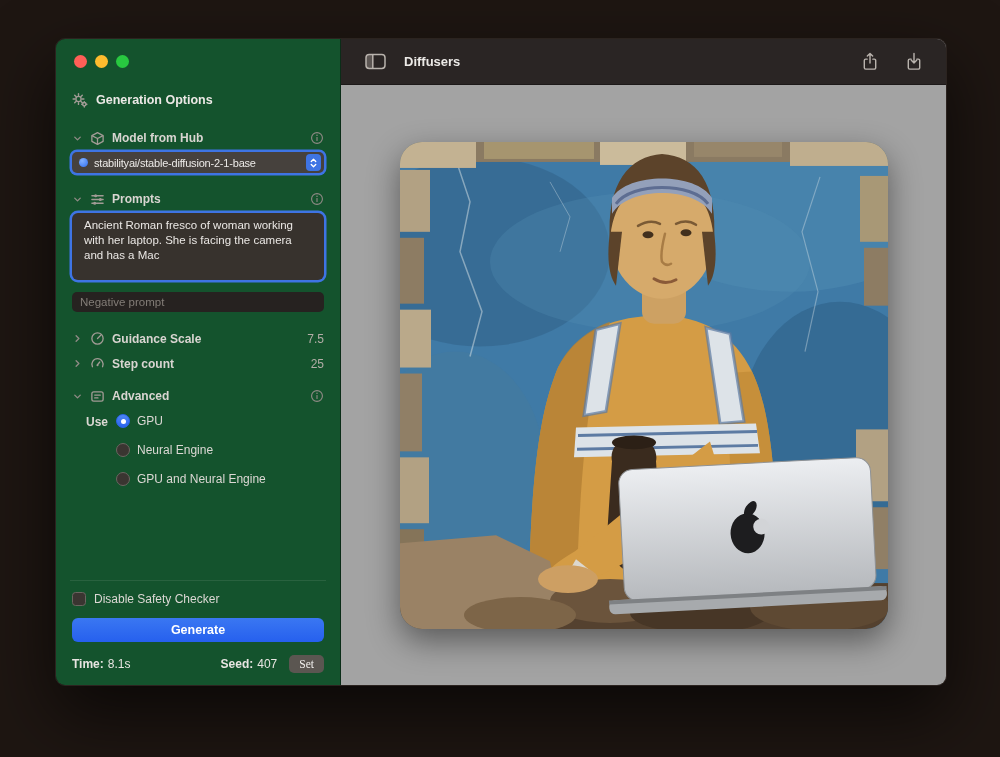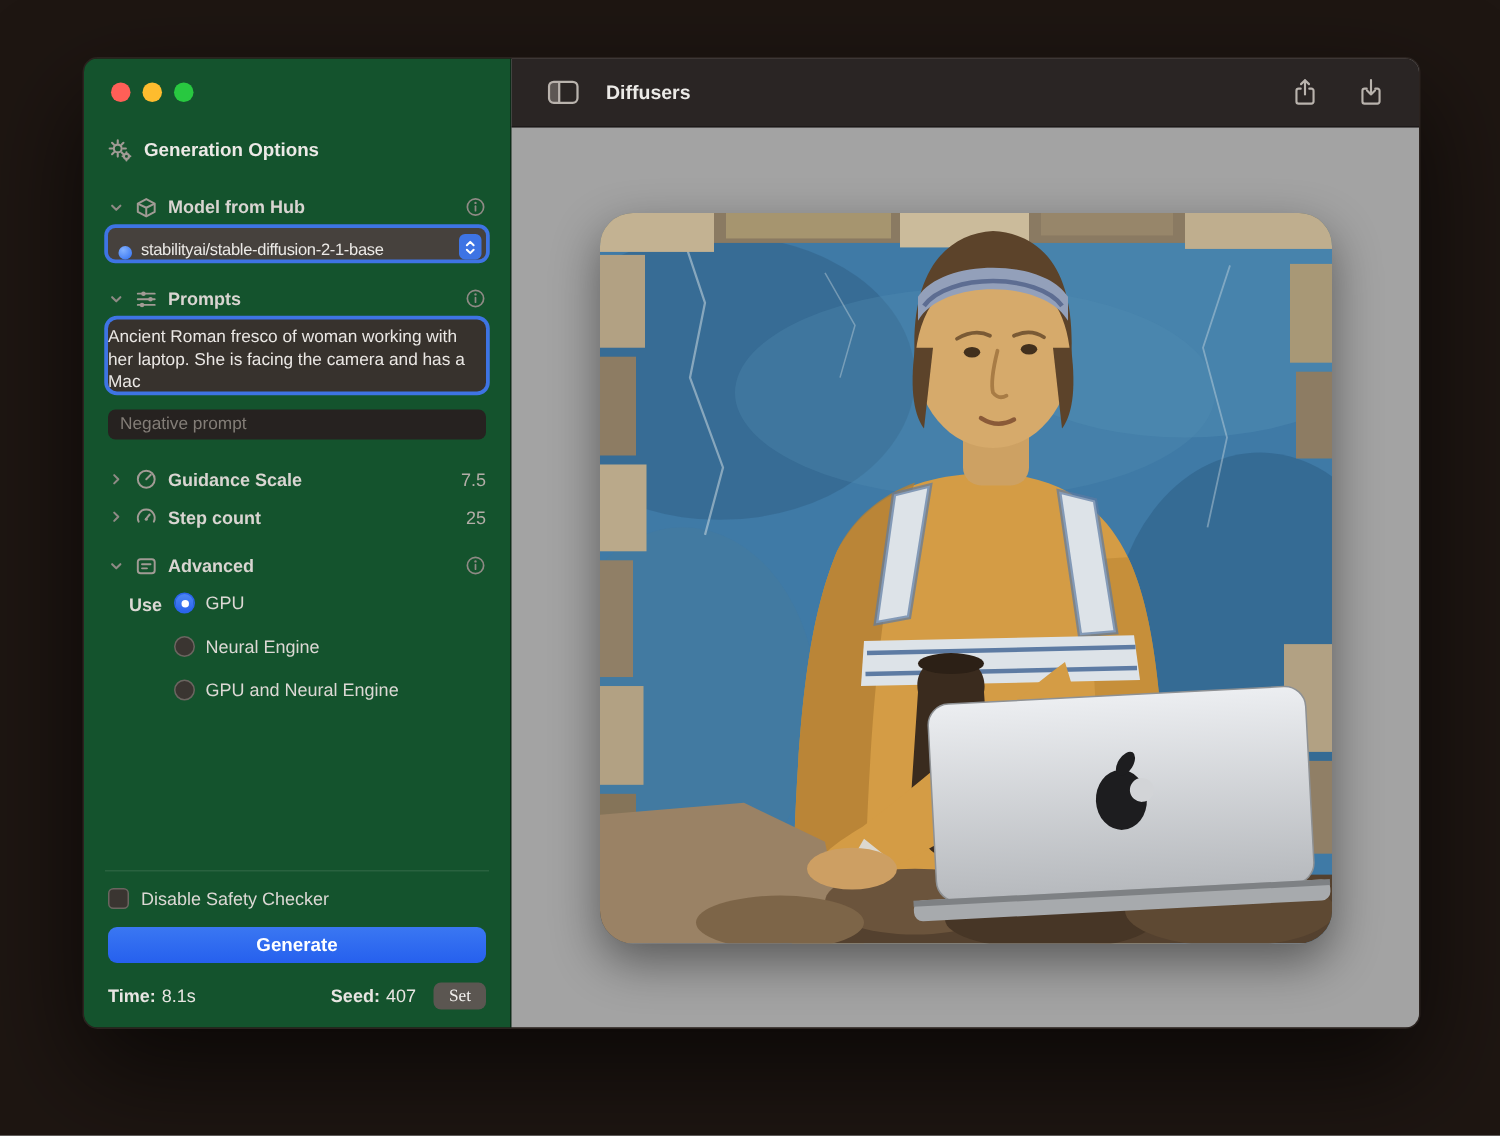--- a/index.html
+++ b/index.html
@@ -18,29 +18,29 @@
              font-size:12.5px;font-weight:bold}
   .row{display:flex;align-items:center;gap:7px;height:24px;margin:0 2px;font-size:12px;color:#d9d5d1}
   .row .lbl{font-weight:600;color:#d9d5d1}
   .ico{display:inline-flex;align-items:center;justify-content:center;color:#a19b95}
   .ico svg{display:block}
   .chev{color:#8f8a85}
   .spacer{flex:1}
   .info{color:#8f8a85}
   .val{color:#b3ada7}
   .model-select{margin:2px 2px 14px;height:21px;background:#46413d;border-radius:5px;
-                box-shadow:0 0 0 2.5px #3e74e4;display:flex;align-items:flex-end;gap:6px;
+                box-shadow:0 0 0 2.5px #3e74e4;display:flex;align-items:center;gap:6px;
                 padding:0 3px 0 7px;font-size:11px;color:#eceae7}
   .model-select .txt{white-space:nowrap;overflow:hidden;text-overflow:ellipsis;letter-spacing:-.2px}
   .dot{width:9px;height:9px;border-radius:50%;flex:0 0 9px;
        background:radial-gradient(circle at 35% 30%,#82b1ff,#2f6ef0)}
   .stepper{margin-left:auto;width:15px;height:17px;background:#3e74e4;border-radius:4px;
            display:flex;align-items:center;justify-content:center;color:#fff;flex:0 0 15px}
   .prompt-box{margin:2px 2px 10px;background:#37322d;border-radius:6px;box-shadow:0 0 0 2.5px #3e74e4;
-              padding:5px 0;font-size:11.5px;line-height:1.32;color:#eae7e4;height:48px;overflow:hidden}
+              padding:5px 12px;font-size:11.5px;line-height:1.32;color:#eae7e4;height:67px;overflow:hidden}
   .neg-input{display:block;width:calc(100% - 4px);margin:2px 2px 14px;height:20px;background:#262220;
              border:none;outline:none;border-radius:5px;padding:0 8px;font-size:11.5px;color:#e8e5e2;
              font-family:"Liberation Sans",sans-serif}
   .neg-input::placeholder{color:#837d77}
   .param{height:25px}
   .use-group{display:grid;grid-template-columns:auto 1fr;column-gap:8px;margin:6px 0 0 16px}
   .use-label{font-size:12px;font-weight:600;color:#dcd8d4;padding-top:1px}
   .options{display:flex;flex-direction:column;gap:15px}
   .opt{display:flex;align-items:center;gap:7px;font-size:12px;color:#dcd8d4}
   .radio{width:14px;height:14px;border-radius:50%;border:1.5px solid #6b6560;background:#3a3531;

